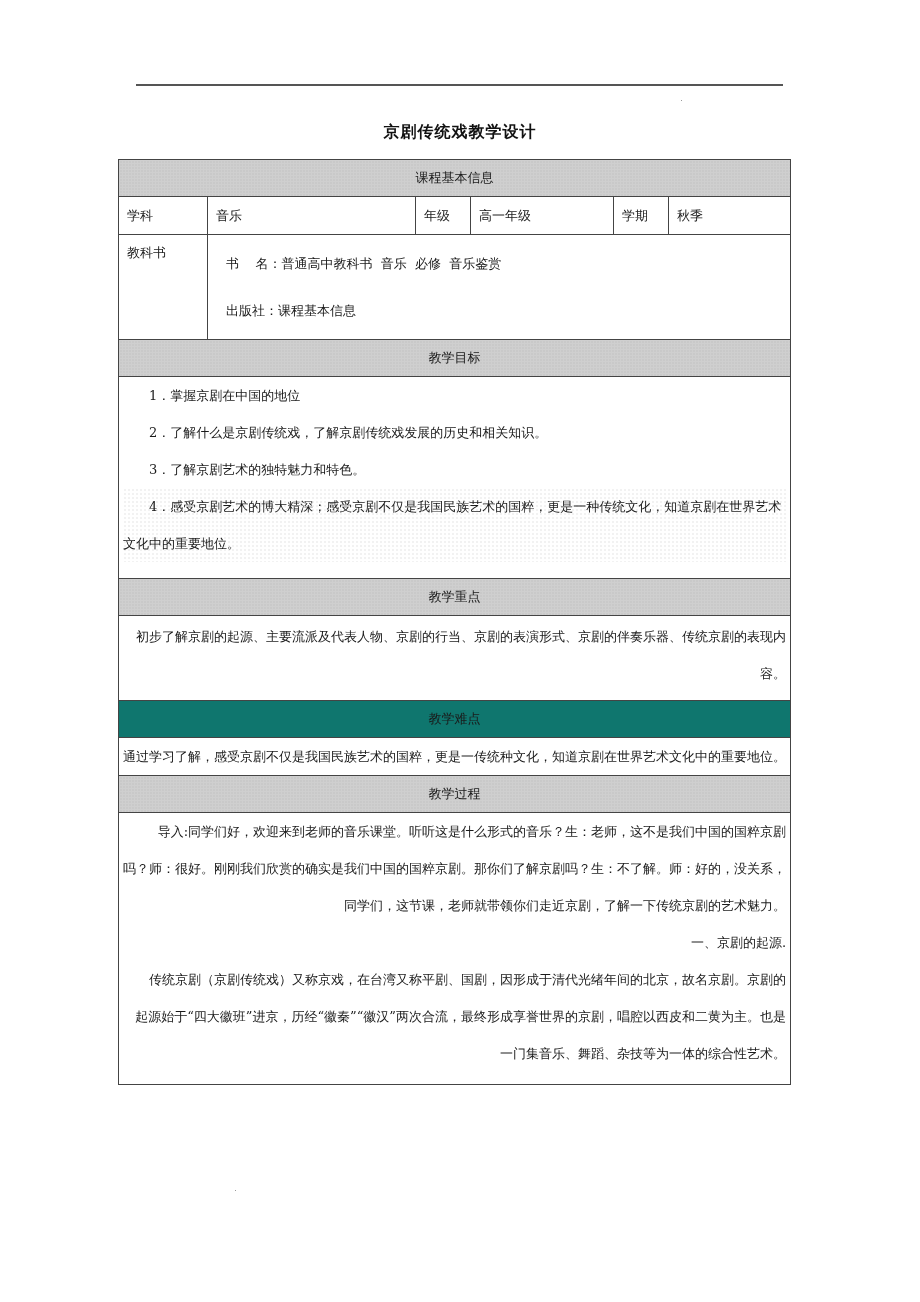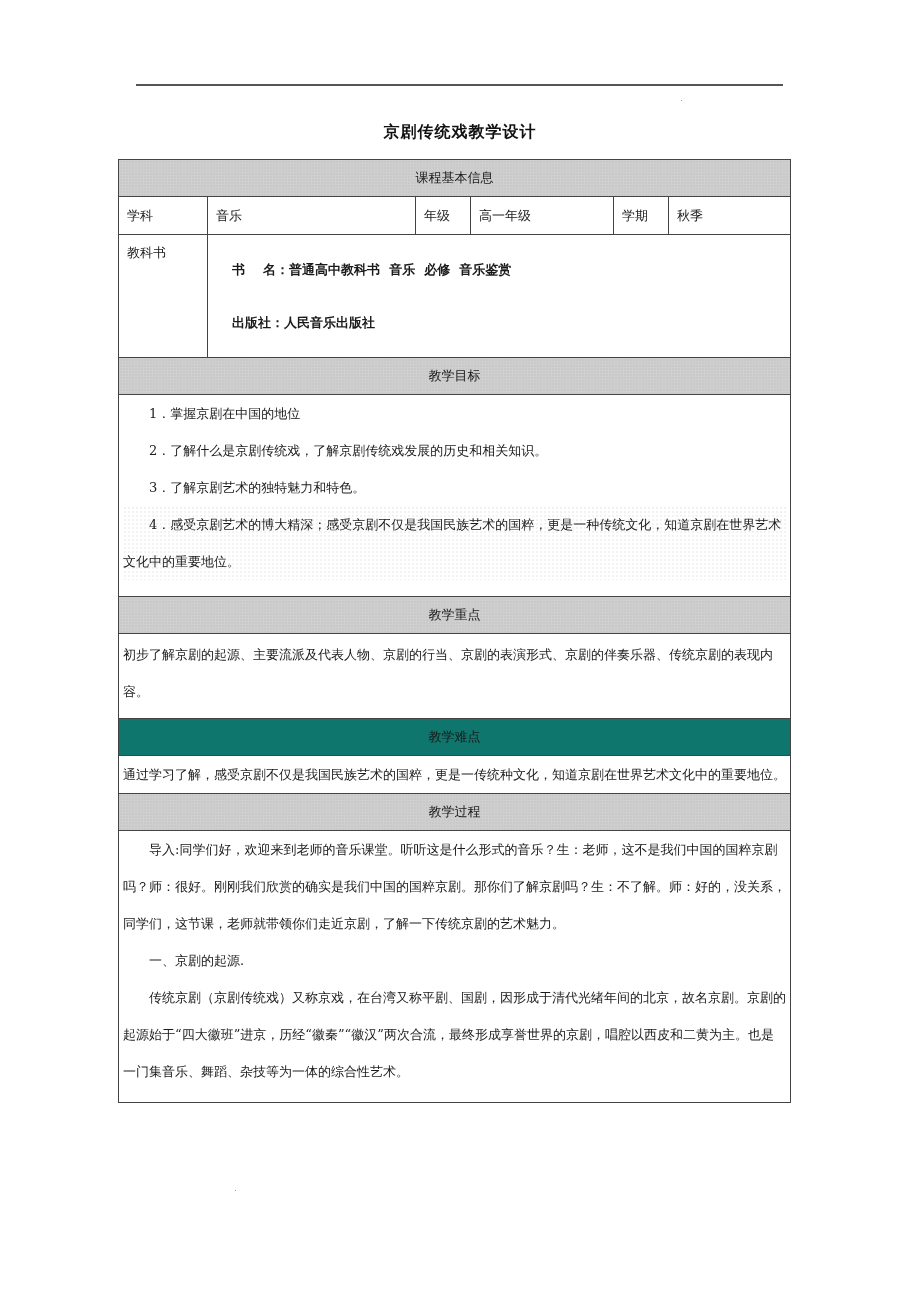--- a/index.html
+++ b/index.html
@@ -34,23 +34,23 @@
     background-size: 3px 3px;
   }
   .sec-head.plain { background: #0f766e; }
   .row-std td { height: 37px; }
   .label { color: #222; }
   .obj-line { text-indent: 2em; margin: 0; line-height: 37px; }
   .obj-line.hatched {
     background-image: radial-gradient(#e2e2e2 0.6px, transparent 0.8px);
     background-size: 4px 4px;
   }
-  .para { margin: 0; line-height: 37px; }
+  .para { margin: 0; line-height: 37px; text-align: right; }
   .para.indent { text-indent: 2em; }
-  .book-line { margin: 16px; line-height: 37px; font-weight: bold; }
+  .book-line { margin: 10px; line-height: 37px; }
   td.multi { padding-top: 0; padding-bottom: 4px; }
 </style>
 </head>
 <body>
 
 <div class="header-rule"></div>
 <div class="speck" style="left:681px;top:100px;"></div>
 <div class="speck" style="left:235px;top:1190px;"></div>
 
 <div class="doc-title">京剧传统戏教学设计</div>
@@ -74,21 +74,21 @@
     <td>音乐</td>
     <td class="label">年级</td>
     <td>高一年级</td>
     <td class="label">学期</td>
     <td>秋季</td>
   </tr>
   <tr>
     <td class="label" style="vertical-align:top;">教科书</td>
     <td colspan="5" class="multi">
       <p class="book-line" style="white-space:pre;">书    名：普通高中教科书  音乐  必修  音乐鉴赏</p>
-      <p class="book-line">出版社：人民音乐出版社</p>
+      <p class="book-line">出版社：课程基本信息</p>
     </td>
   </tr>
 
   <tr>
     <td colspan="6" class="sec-head">教学目标</td>
   </tr>
   <tr>
     <td colspan="6" style="padding:0 4px 16px 4px;">
       <p class="obj-line">1．掌握京剧在中国的地位</p>
       <p class="obj-line">2．了解什么是京剧传统戏，了解京剧传统戏发展的历史和相关知识。</p>

